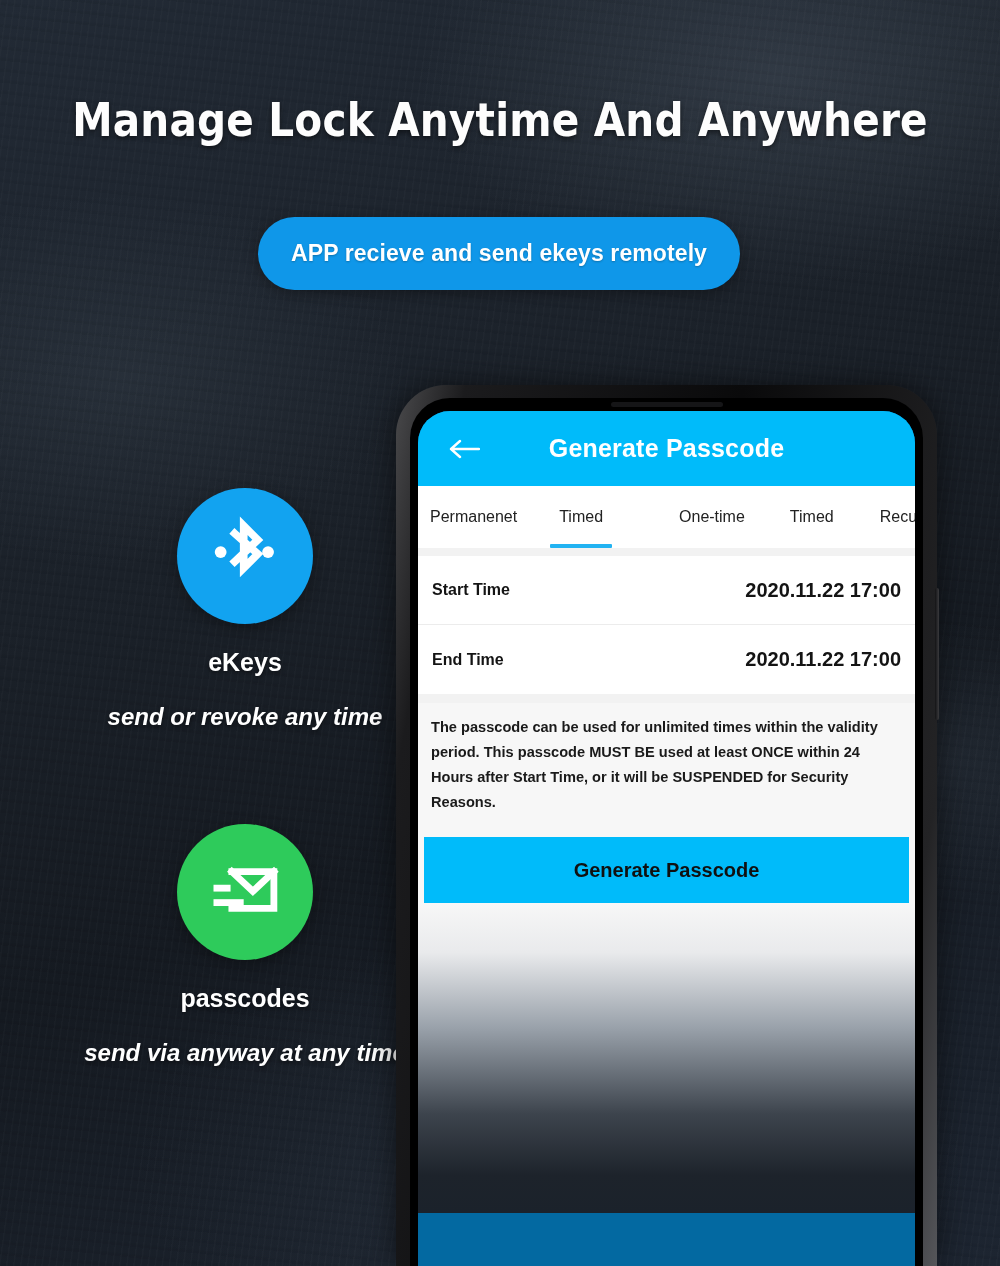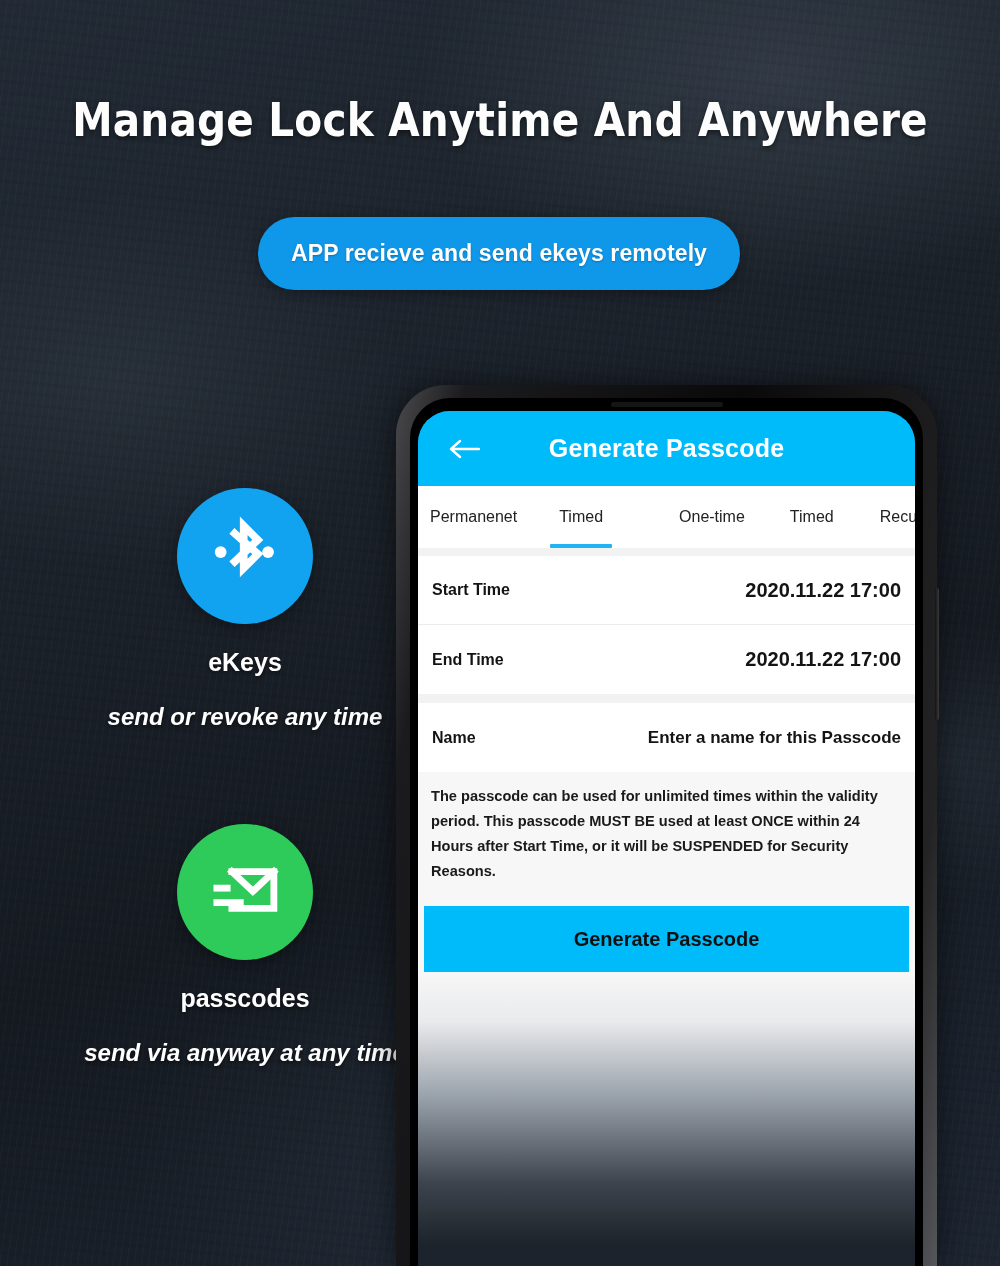--- a/index.html
+++ b/index.html
@@ -281,26 +281,20 @@
           <span class="row-value">2020.11.22 17:00</span>
         </div>
         <div class="form-row">
           <span class="row-label">End Time</span>
           <span class="row-value">2020.11.22 17:00</span>
         </div>
       </div>
 
       <div id="group-gap"></div>
 
-      <div>
-        <div class="form-row">
-          <span class="row-label">Name</span>
-          <span class="row-placeholder">Enter a name for this Passcode</span>
-        </div>
-      </div>
 
       <div id="desc">The passcode can be used for unlimited times within the validity period. This passcode MUST BE used at least ONCE within 24 Hours after Start Time, or it will be SUSPENDED for Security Reasons.</div>
 
       <div id="gen-wrap">
         <div id="generate-btn">Generate Passcode</div>
       </div>
 
       <div id="screen-fade"></div>
     </div>
   </div>

